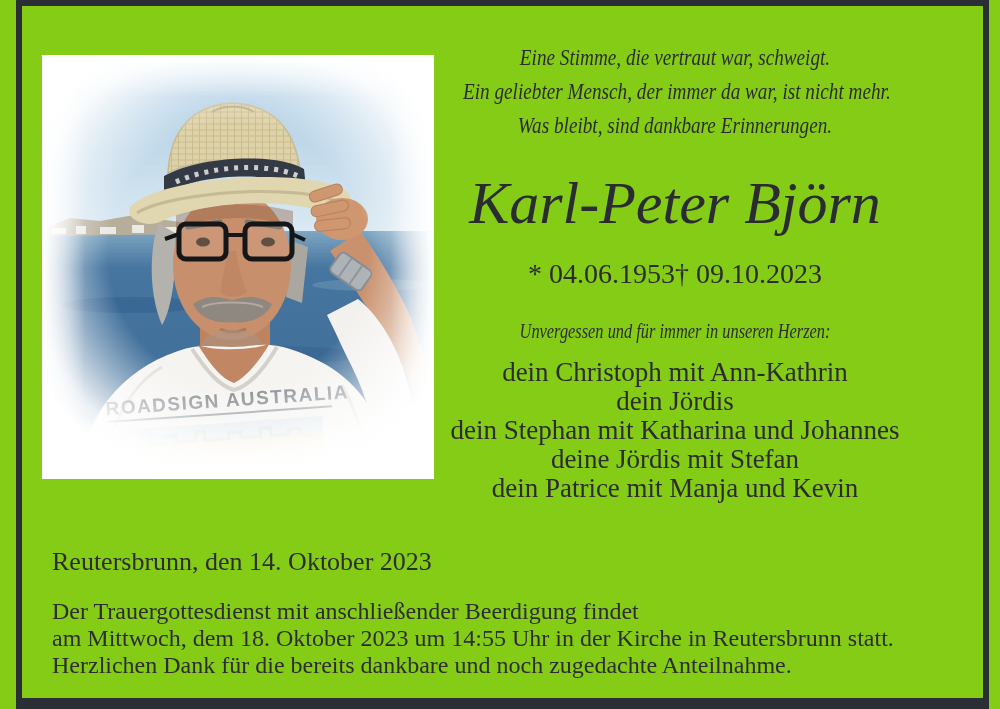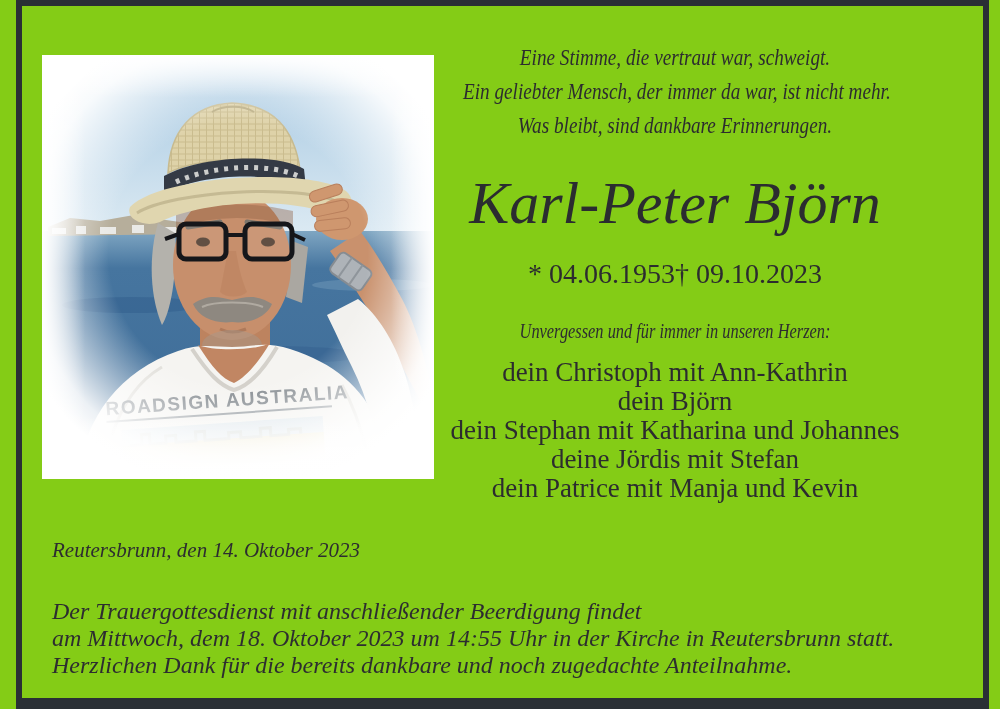--- a/index.html
+++ b/index.html
@@ -36,23 +36,23 @@
     top:168px;font-style:italic;font-weight:normal;font-size:60px;line-height:70px;
     color:#2b2c30;margin:0;white-space:nowrap;
   }
   .dates{top:259px;font-size:28px;line-height:30px;display:flex;justify-content:center;color:#2c2c2f;}
   .remembrance{top:318px;font-style:italic;font-size:21px;line-height:26px;}
   .remembrance .eline{transform:scaleX(.78);transform-origin:center;}
   .mourners{top:358px;font-size:27px;line-height:29px;color:#2c2c2f;}
 
   
   .bottom{position:absolute;left:52px;}
-  .place-date{top:535px;font-size:21px;line-height:30px;font-style:italic;}
+  .place-date{top:547px;font-size:26px;line-height:30px;}
   .service{top:598px;font-size:24px;line-height:27px;}
-  .service div{white-space:nowrap;font-style:italic;}
+  .service div{white-space:nowrap;}
 </style>
 </head>
 <body>
 
 <div class="page">
 
   <div class="frame frame-top"></div>
   <div class="frame frame-bottom"></div>
   <div class="frame frame-left"></div>
   <div class="frame frame-right"></div>
@@ -173,21 +173,21 @@
     <span>* 04.06.1953</span>
     <span>† 09.10.2023</span>
   </div>
 
   <div class="rcol remembrance">
     <div class="eline">Unvergessen und für immer in unseren Herzen:</div>
   </div>
 
   <div class="rcol mourners">
     <div>dein Christoph mit Ann-Kathrin</div>
-    <div>dein Björn</div>
+    <div>dein Jördis</div>
     <div>dein Stephan mit Katharina und Johannes</div>
     <div>deine Jördis mit Stefan</div>
     <div>dein Patrice mit Manja und Kevin</div>
   </div>
 
   <div class="bottom place-date">Reutersbrunn, den 14. Oktober 2023</div>
 
   <div class="bottom service">
     <div>Der Trauergottesdienst mit anschließender Beerdigung findet</div>
     <div>am Mittwoch, dem 18. Oktober 2023 um 14:55 Uhr in der Kirche in Reutersbrunn statt.</div>

